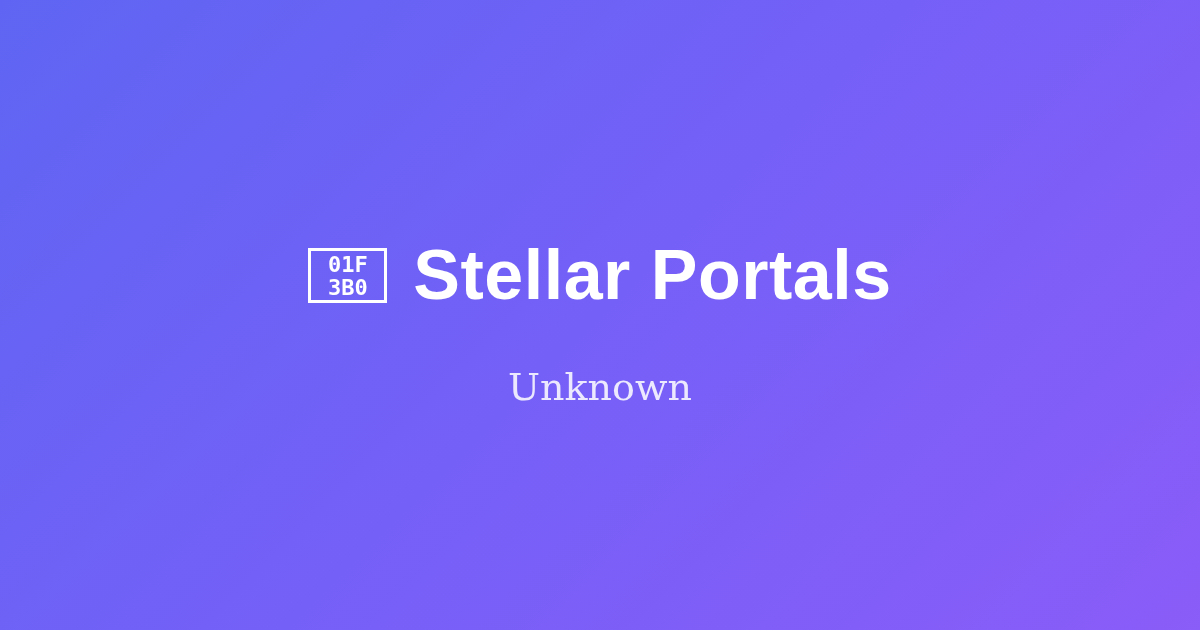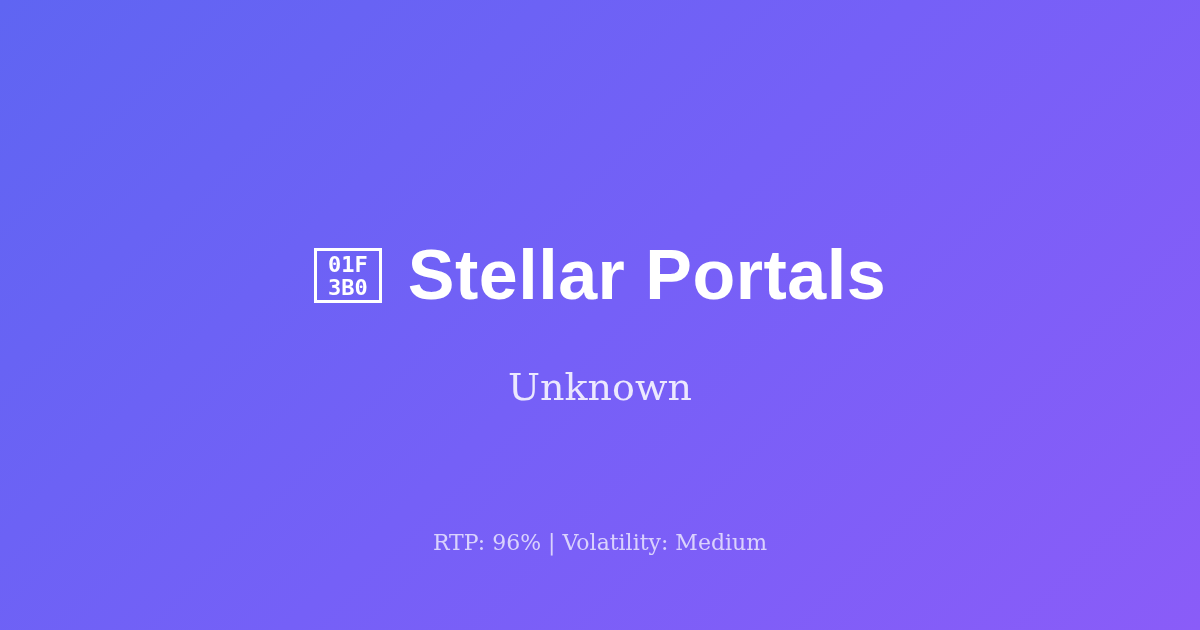--- a/index.html
+++ b/index.html
@@ -36,21 +36,21 @@
     height: 86px;
     display: flex;
     flex-direction: row;
     align-items: center;
     justify-content: center;
     gap: 26px;
   }
 
   
   #tofu-glyph {
-    width: 68px;
+    width: 79px;
     height: 55px;
     border: 3px solid #ffffff;
     display: flex;
     flex-direction: column;
     align-items: center;
     justify-content: center;
     flex: 0 0 auto;
     padding: 2px 0 1px 0;
   }
 
@@ -115,15 +115,14 @@
       <span class="tofu-row">01F</span>
       <span class="tofu-row">3B0</span>
     </div>
 
     <h1 id="game-title">Stellar Portals</h1>
 
   </div>
 
   <div id="provider-name">Unknown</div>
 
-  <div id="game-stats">RTP: 96% | Volatility: Medium</div>
 
 </div>
 
 </body></html>

